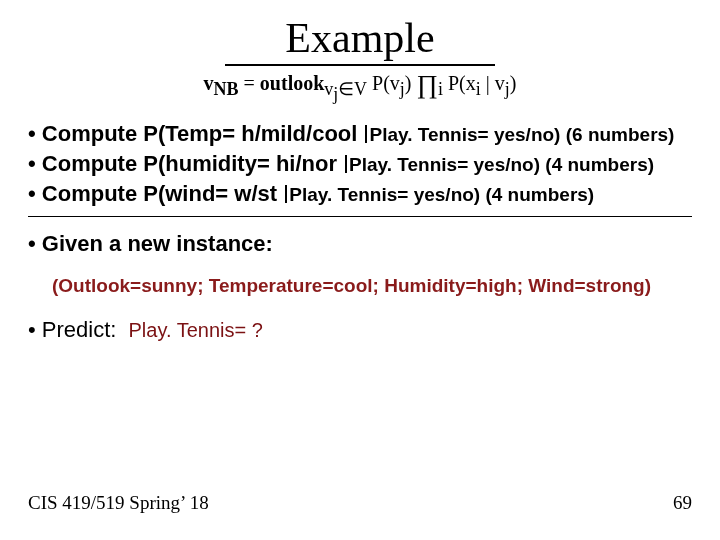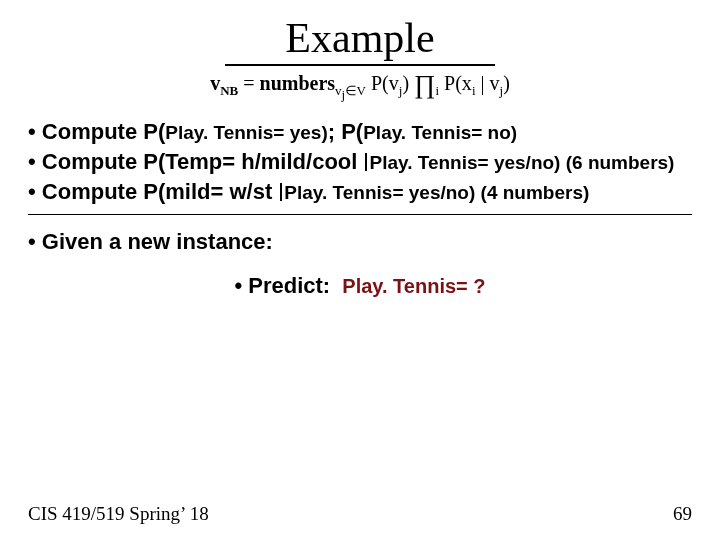--- a/index.html
+++ b/index.html
@@ -31,21 +31,21 @@
     border-bottom: 2px solid #000;
     margin: 0 auto 4px auto;
   }
   .formula {
     text-align: center;
     font-family: "Times New Roman", Times, serif;
     font-size: 20px;
     margin-bottom: 14px;
   }
   .formula .sub {
-    font-size: 13px;
+    font-size: 18px;
     vertical-align: sub;
   }
   .formula .bigop {
     font-size: 26px;
     vertical-align: -3px;
   }
   .block {
     font-size: 22px;
     line-height: 1.38;
     font-weight: bold;
@@ -76,72 +76,72 @@
     margin-bottom: 18px;
   }
   .instance {
     font-size: 19px;
     font-weight: bold;
     color: #8a1b1b;
     margin: 4px 0 20px 24px;
   }
   .predict {
     font-size: 22px;
-    font-weight: bold;
-    text-align: center;
+    font-weight: normal;
   }
   .predict .val {
     font-size: 20px;
     color: #7b1113;
     margin-left: 6px;
   }
   .footer {
     position: absolute;
-    bottom: 15px;
+    bottom: 26px;
     left: 28px;
     right: 28px;
     display: flex;
     justify-content: space-between;
     font-family: "Times New Roman", Times, serif;
     font-size: 19px;
     color: #000;
   }
 </style>
 </head>
 <body>
 
 <div class="slide">
 
   <div class="title">Example</div>
   <div class="title-underline"></div>
 
   <div class="formula">
     <b><span>v</span><span class="sub">NB</span></b>
     <span>=</span>
-    <b><span>numbers</span></b><span class="sub"><span>v</span><span class="sub">j</span><span>∈V</span></span>
+    <b><span>outlook</span></b><span class="sub"><span>v</span><span class="sub">j</span><span>∈V</span></span>
     <span>P(v</span><span class="sub">j</span><span>)</span>
     <span class="bigop">∏</span><span class="sub">i</span>
     <span>P(x</span><span class="sub">i</span><span> | v</span><span class="sub">j</span><span>)</span>
   </div>
 
   <div class="block">
     <div class="row">
-      <span>• Compute P(</span><span class="smaller">Play. Tennis= yes)</span><span>;   P(</span><span class="smaller">Play. Tennis= no)</span>
-    </div>
-    <div class="row">
       <span>• Compute P(Temp= h/mild/cool </span><span class="pipe"></span><span class="smaller">Play. Tennis= yes/no) (6 numbers)</span>
     </div>
     <div class="row">
-      <span>• Compute P(mild= w/st             </span><span class="pipe"></span><span class="smaller">Play. Tennis= yes/no) (4 numbers)</span>
+      <span>• Compute P(humidity= hi/nor    </span><span class="pipe"></span><span class="smaller">Play. Tennis= yes/no) (4 numbers)</span>
+    </div>
+    <div class="row">
+      <span>• Compute P(wind= w/st             </span><span class="pipe"></span><span class="smaller">Play. Tennis= yes/no) (4 numbers)</span>
     </div>
   </div>
 
   <hr class="hr">
 
   <div class="given">• Given  a new instance:</div>
+  <div class="instance">(Outlook=sunny;  Temperature=cool; Humidity=high; Wind=strong)</div>
 
   <div class="predict">
     <span>• Predict:</span>
     <span class="val">Play. Tennis= ?</span>
   </div>
 
   <div class="footer">
     <span>CIS 419/519 Spring’ 18</span>
     <span>69</span>
   </div>

